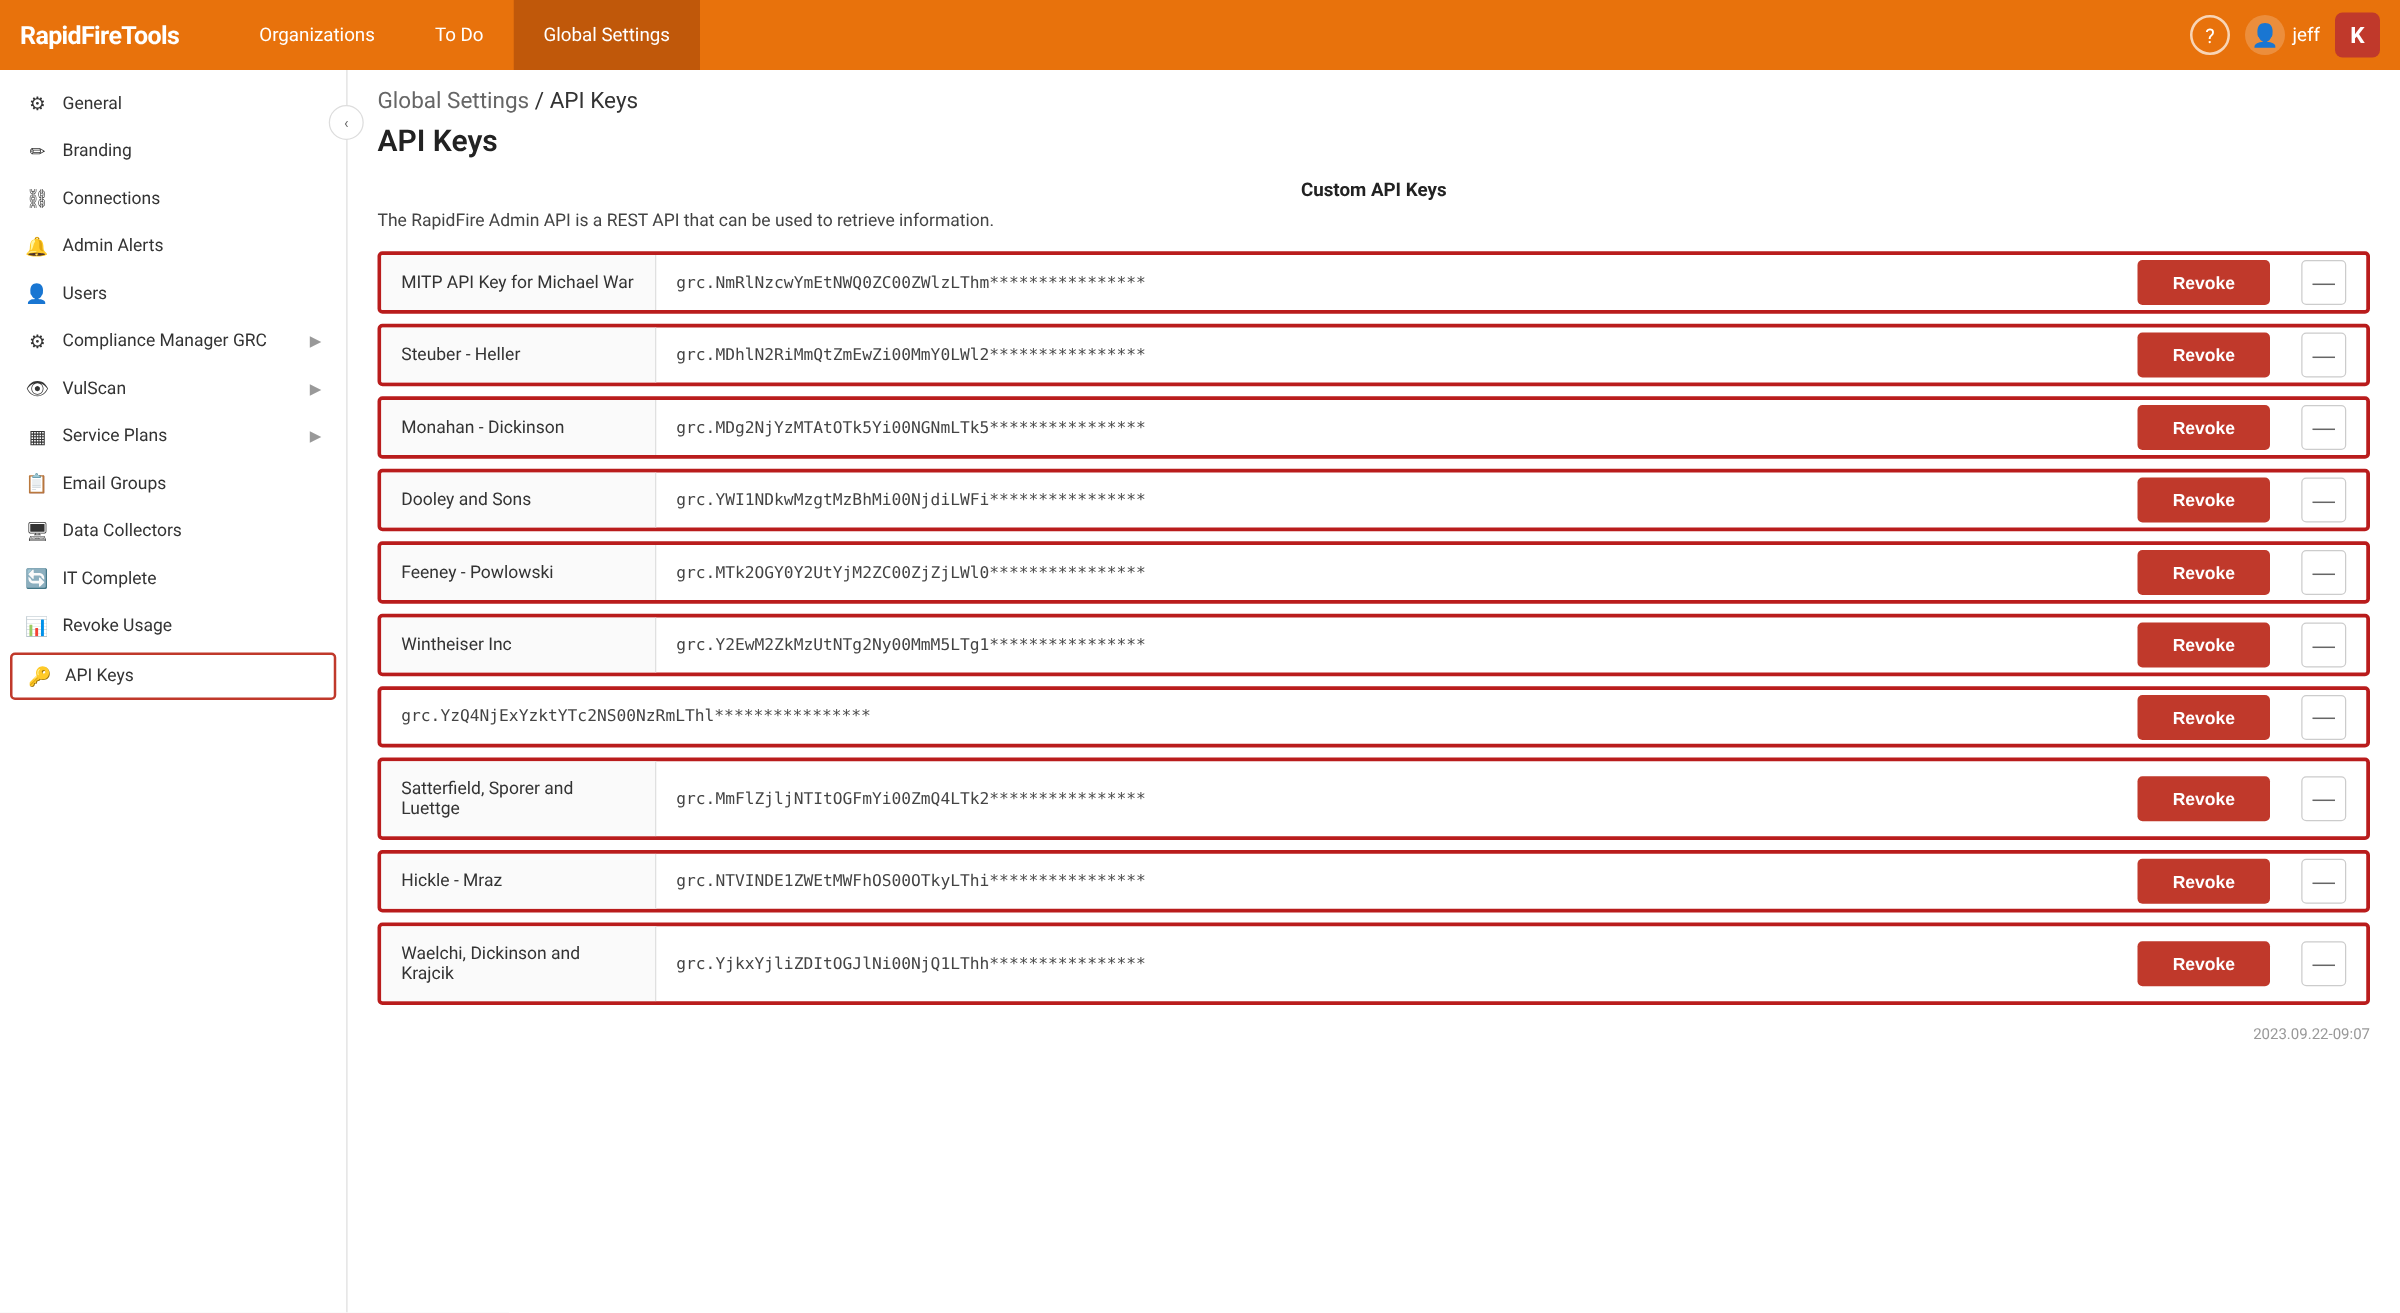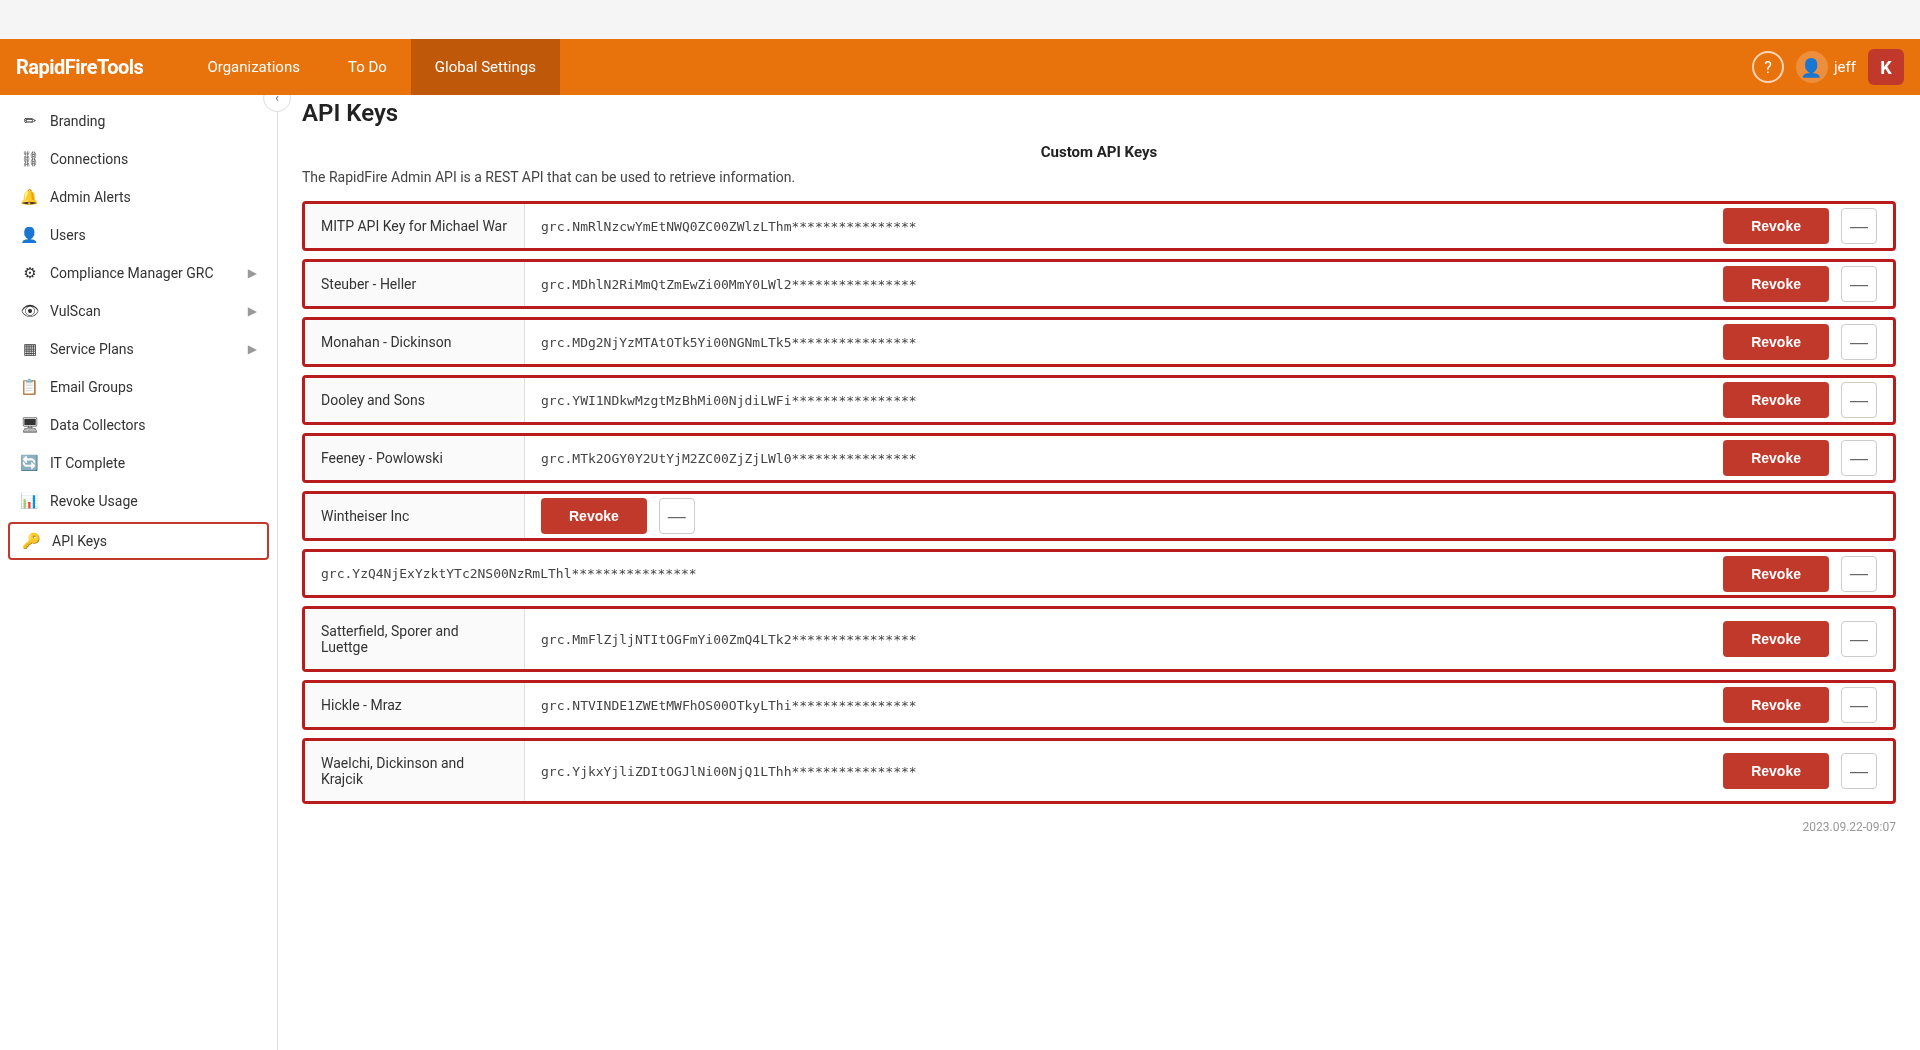--- a/index.html
+++ b/index.html
@@ -8,21 +8,20 @@
     
     .top-nav {
       background: #E8720C;
       height: 56px;
       display: flex;
       align-items: center;
       padding: 0 16px;
       position: fixed;
       top: 0; left: 0; right: 0;
       z-index: 100;
-      margin-top: 39px;
     }
     .logo {
       color: #fff;
       font-size: 20px;
       font-weight: 700;
       letter-spacing: -0.5px;
       margin-right: 40px;
       white-space: nowrap;
     }
     .nav-links {
@@ -199,21 +198,21 @@
       font-size: 13px;
       color: #444;
       font-family: monospace;
       overflow: hidden;
       text-overflow: ellipsis;
       white-space: nowrap;
     }
     .api-row-actions {
       display: flex;
       align-items: center;
-      gap: 12px;
+      gap: 25px;
       padding: 0 16px;
       flex-shrink: 0;
     }
     .revoke-btn {
       background: #c0392b;
       color: #fff;
       border: none;
       padding: 10px 28px;
       border-radius: 4px;
       font-size: 14px;
@@ -368,20 +367,21 @@
         <div class="api-row">
       <div class="api-row-name">Feeney - Powlowski</div>
       <div class="api-row-key">grc.MTk2OGY0Y2UtYjM2ZC00ZjZjLWl0****************</div>
       <div class="api-row-actions">
         <button class="revoke-btn">Revoke</button>
         <button class="minus-btn">—</button>
       </div>
     </div>
         <div class="api-row">
       <div class="api-row-name">Wintheiser Inc</div>
+      <div class="api-row-key">grc.Y2EwM2ZkMzUtNTg2Ny00MmM5LTg1****************</div>
       <div class="api-row-actions">
         <button class="revoke-btn">Revoke</button>
         <button class="minus-btn">—</button>
       </div>
     </div>
         <div class="api-row">
       <div class="api-row-key">grc.YzQ4NjExYzktYTc2NS00NzRmLThl****************</div>
       <div class="api-row-actions">
         <button class="revoke-btn">Revoke</button>
         <button class="minus-btn">—</button>

